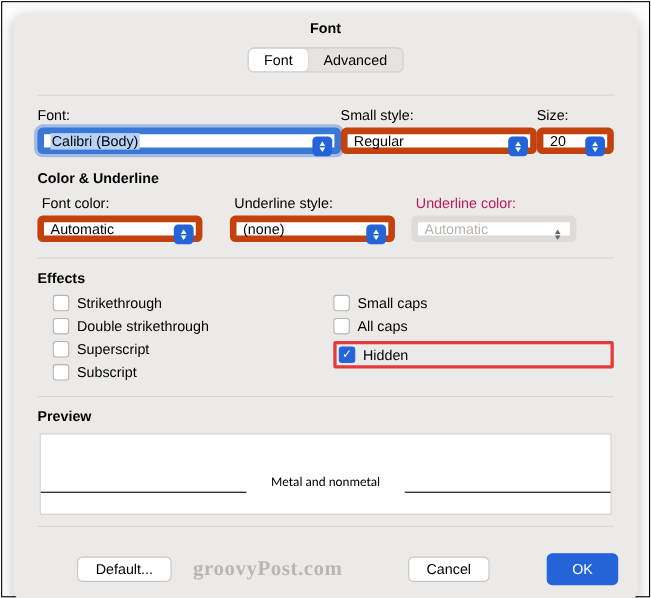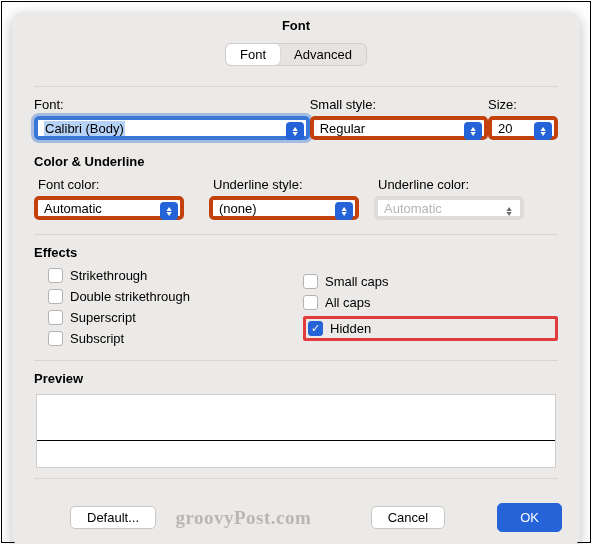--- a/index.html
+++ b/index.html
@@ -11,36 +11,36 @@
     .tabbar { background: #e6e3e1; border: 1px solid #d0cdca; border-radius: 6px; display: flex; overflow: hidden; }
     .tab { padding: 3px 14px; font-size: 13px; cursor: default; }
     .tab.active { background: #fff; border-radius: 5px; box-shadow: 0 0 2px rgba(0,0,0,0.15); }
     .content { padding: 10px 22px 6px; }
     .hr { border: 0; border-top: 1px solid #d8d5d2; margin: 8px 0 10px; }
     .row { display: flex; }
     .col-font { flex: 1.7; }
     .col-style { flex: 1.1; }
     .col-size { width: 70px; }
     .label { font-size: 13px; color: #000; margin-bottom: 4px; }
-    .label.disabled { color: #000000; }
-    .combo { position: relative; background: #fff; border: 4px solid #c2410c; border-radius: 5px; height: 24px; display: flex; align-items: center; padding: 0 24px 0 6px; font-size: 13px; }
+    .label.disabled { color: #be185d; }
+    .combo { position: relative; background: #fff; border: 6px solid #c2410c; border-radius: 5px; height: 24px; display: flex; align-items: center; padding: 0 24px 0 6px; font-size: 13px; }
     .combo.focused { box-shadow: 0 0 0 3px rgba(32,99,216,0.35); border-color: #3a78d8; }
     .combo.disabled { color: #b7b4b1; }
     .combo .arrow { position: absolute; right: 2px; top: 2px; width: 18px; height: 18px; border-radius: 4px; display: flex; align-items: center; justify-content: center; }
     .combo .arrow.blue { background: #2563d8; }
     .combo .arrow.none { background: transparent; }
     .updown { display: flex; flex-direction: column; gap: 0; line-height: 5px; color: #fff; font-size: 8px; transform: scaleX(1.3); }
     .updown.gray { color: #6b6866; }
     .section-title { font-weight: 600; font-size: 13px; margin: 4px 0 8px; }
     .color-row { display: flex; align-items: center; }
     .color-col1 { width: 175px; }
     .color-col2 { width: 165px; }
     .color-col3 { flex: 1; }
     .sublabel { font-size: 13px; margin-bottom: 4px; padding-left: 4px; }
-    .effects-grid { display: flex; padding-left: 14px; align-items: center; }
+    .effects-grid { display: flex; padding-left: 14px; }
     .eff-col { flex: 1; display: flex; flex-direction: column; gap: 6px; }
     .check-row { display: flex; align-items: center; gap: 7px; font-size: 13px; }
     .chk { width: 15px; height: 15px; border: 1px solid #b6b3b0; border-radius: 3px; background: #fff; display: inline-flex; align-items: center; justify-content: center; }
     .chk.checked { background: #2563d8; border-color: #2563d8; color: #fff; font-size: 11px; line-height: 1; }
     .highlight-box { display: inline-flex; align-items: center; border: 3px solid #e23b3b; padding: 2px 10px 2px 2px; border-radius: 2px; }
     .preview-box { background: #fff; border: 1px solid #cfccc9; margin: 6px 2px 4px; height: 74px; position: relative; }
     .preview-content { position: absolute; left: 0; right: 0; top: 45px; display: flex; align-items: center; }
     .preview-line { flex: 1; border-top: 1px solid #000; }
     .preview-text { padding: 0 22px; font-size: 12px; font-family: Calibri, Arial, sans-serif; position: relative; top: -8px; }
     .footer { display: flex; align-items: center; padding: 8px 18px 14px; gap: 12px; }
@@ -167,20 +167,21 @@
           </div>
         </div>
       </div>
 
       <hr class="hr" style="margin-top:14px;">
 
       <div class="section-title">Preview</div>
       <div class="preview-box">
         <div class="preview-content">
           <div class="preview-line"></div>
+          <div class="preview-text">Metal and nonmetal</div>
           <div class="preview-line"></div>
         </div>
       </div>
       <hr class="hr" style="margin-top:10px;">
     </div>
 
     <div class="footer">
       <button class="btn">Default...</button>
       <div class="watermark">groovyPost.com</div>
       <button class="btn">Cancel</button>

